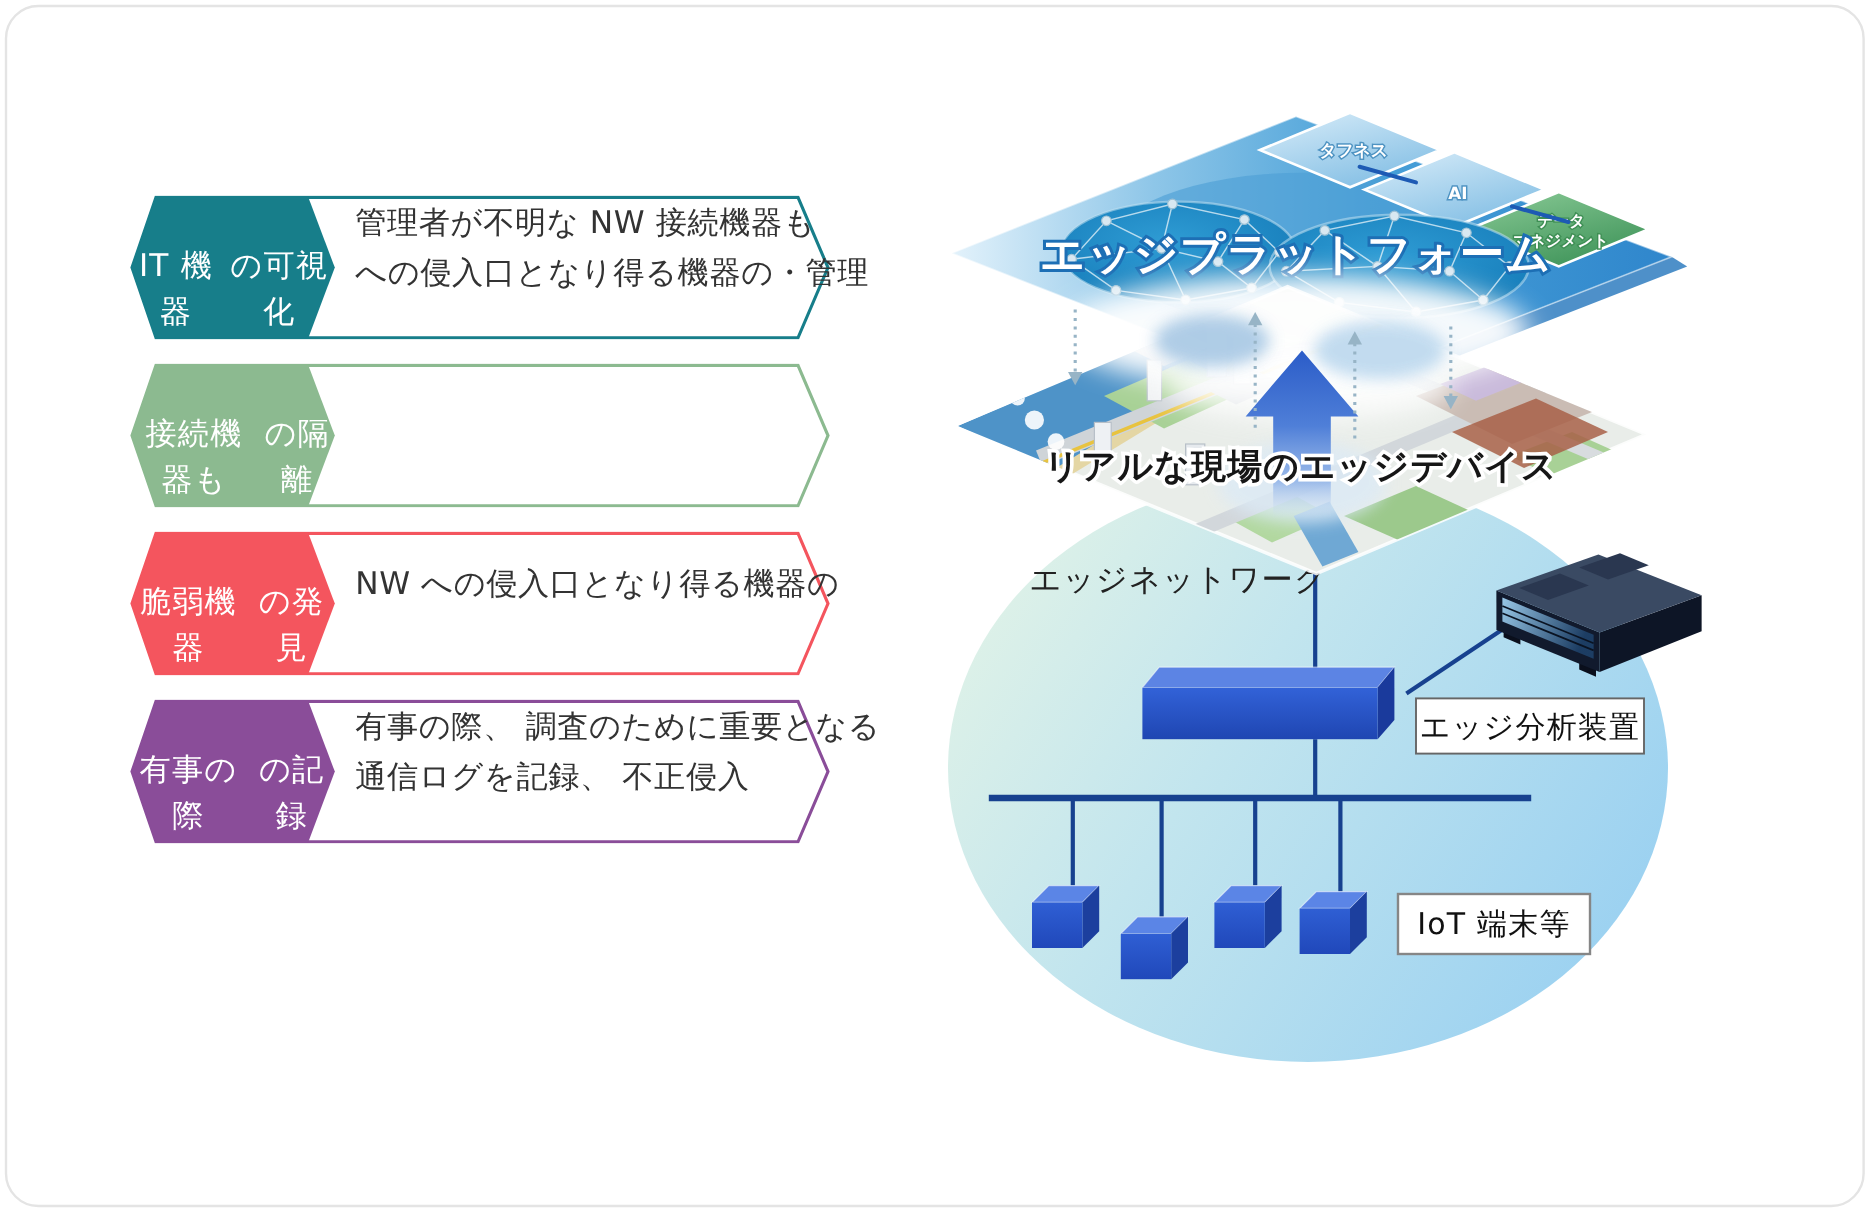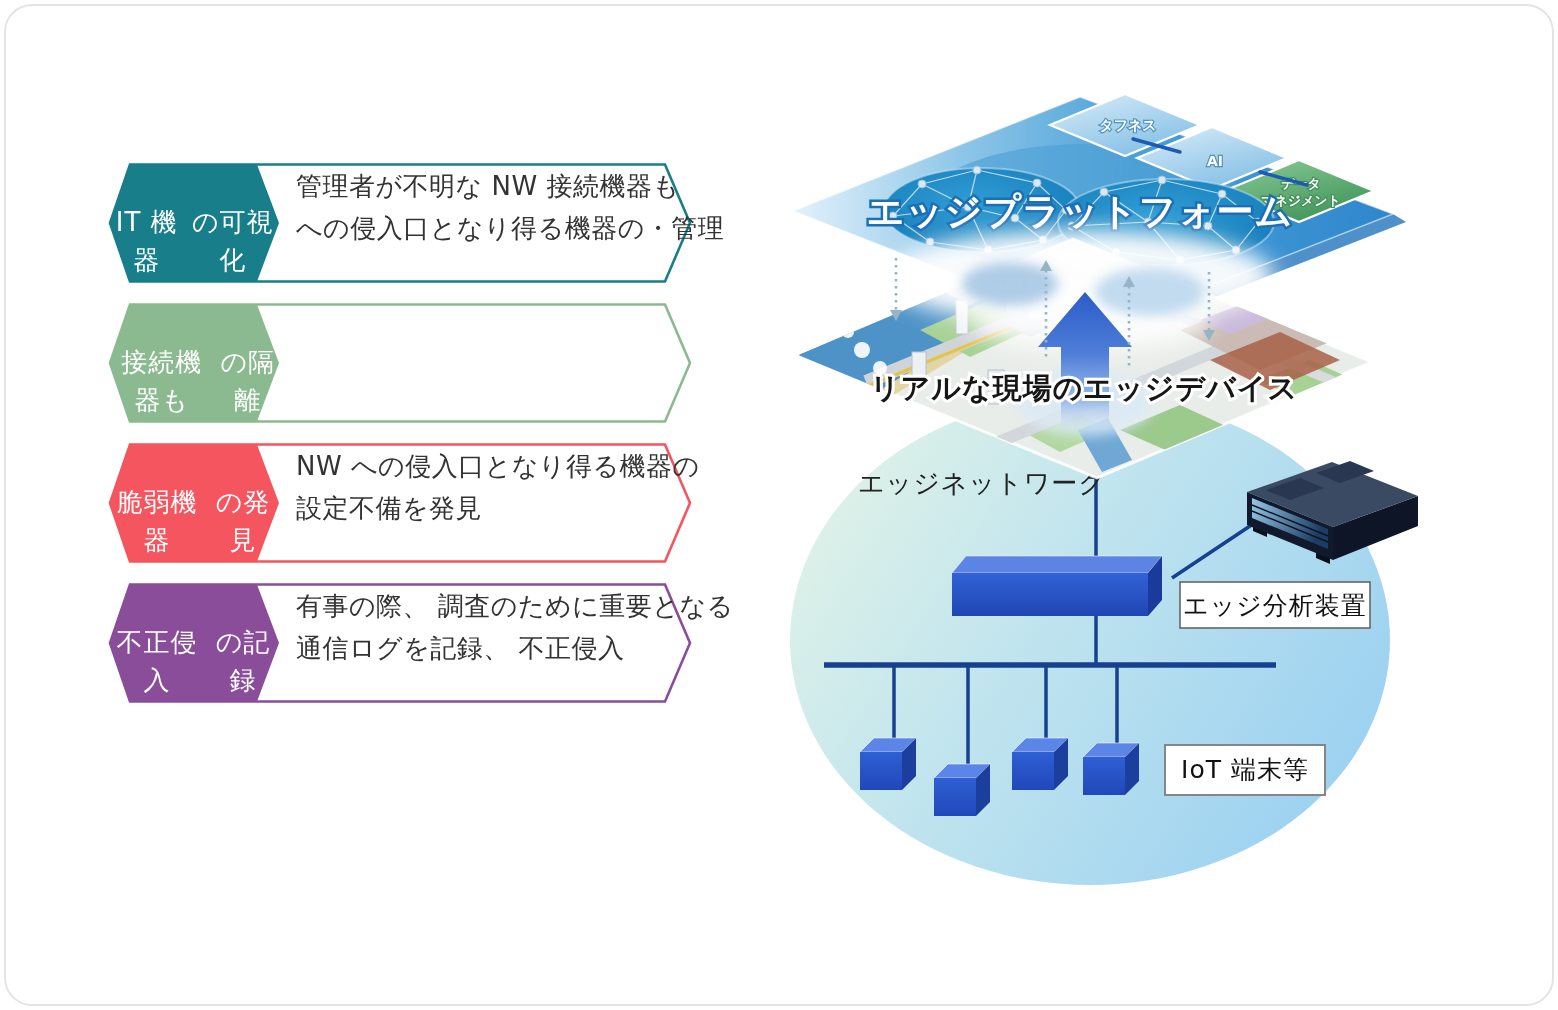--- a/index.html
+++ b/index.html
@@ -77,31 +77,30 @@
       <svg viewBox="0 0 592 120">
         <polygon class="banner-outline" points="22,1.5 557,1.5 582,60 557,118.5 22,118.5 2,60"></polygon>
         <polygon class="banner-label-shape" points="22,1.5 149,1.5 171,60 149,118.5 22,118.5 2,60"></polygon>
       </svg>
       <div class="feature-label">
         <span>脆弱機器</span>
         <span>の発見</span>
       </div>
       <div class="feature-desc">
         <span>NW への侵入口となり得る機器の</span>
-        <span>設定不備を発見</span>
       </div>
     </div>
 
     <div class="feature" style="--accent: #8A4D99;">
       <svg viewBox="0 0 592 120">
         <polygon class="banner-outline" points="22,1.5 557,1.5 582,60 557,118.5 22,118.5 2,60"></polygon>
         <polygon class="banner-label-shape" points="22,1.5 149,1.5 171,60 149,118.5 22,118.5 2,60"></polygon>
       </svg>
       <div class="feature-label">
-        <span>不正侵入</span>
+        <span>有事の際</span>
         <span>の記録</span>
       </div>
       <div class="feature-desc">
         <span>有事の際、 調査のために重要となる</span>
         <span>通信ログを記録、 不正侵入</span>
       </div>
     </div>
   </div>
 
   <div class="diagram">

